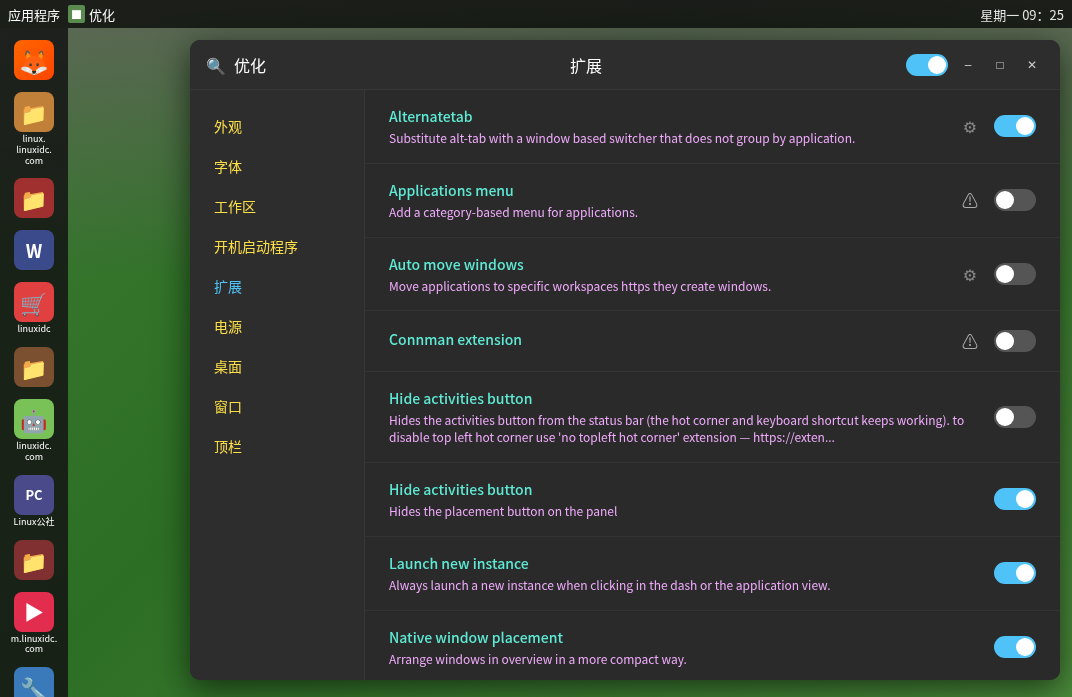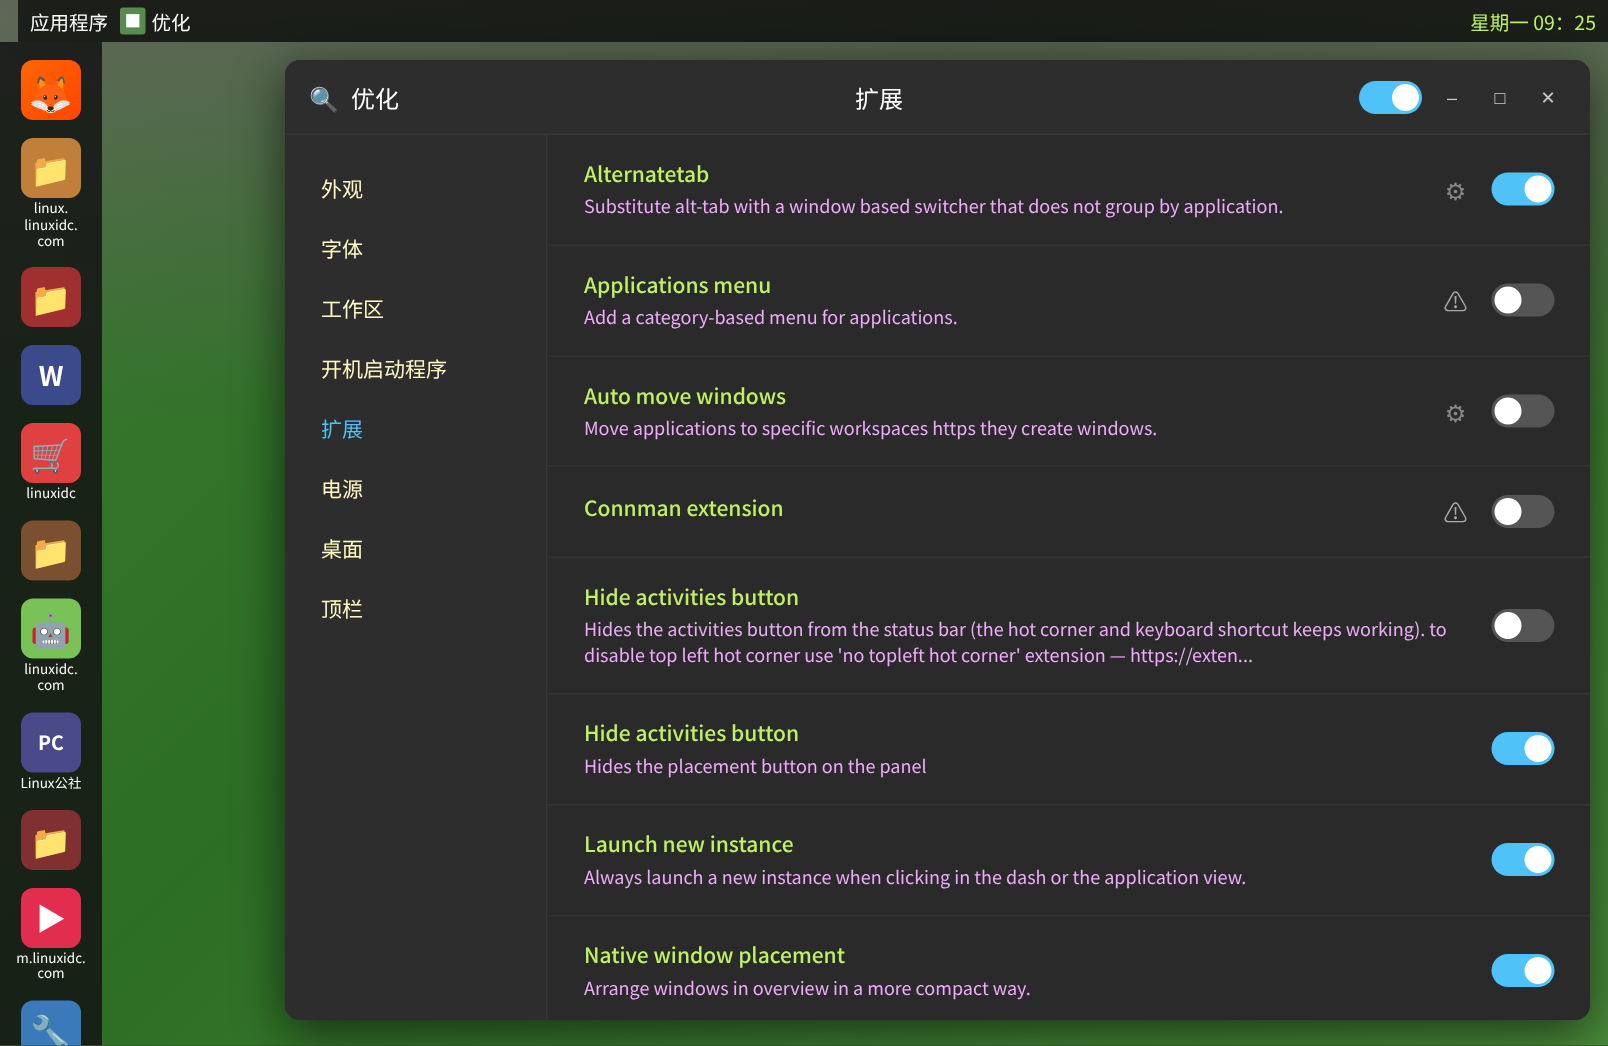--- a/index.html
+++ b/index.html
@@ -21,21 +21,21 @@
     }
     .desktop-bg::before {
       content: '';
       position: absolute;
       top: 0; left: 0; right: 0; bottom: 0;
       background: linear-gradient(to bottom, rgba(180,60,180,0.3) 0%, transparent 40%);
     }
     
     .top-bar {
       position: absolute;
-      top: 0; left: 12px; right: 0;
+      top: 0; left: 0; right: 0;
       height: 28px;
       background: rgba(0,0,0,0.7);
       display: flex;
       align-items: center;
       justify-content: space-between;
       padding: 0 8px;
       z-index: 100;
       color: white;
       font-size: 13px;
     }
@@ -50,21 +50,21 @@
     }
     .top-bar-optimize {
       display: flex;
       align-items: center;
       gap: 4px;
       font-size: 13px;
       color: white;
     }
     .top-bar-right {
       font-size: 13px;
-      color: #bef264;
+      color: #e5e5e5;
     }
 
     
     .dock {
       position: absolute;
       top: 28px;
       left: 0;
       width: 68px;
       bottom: 0;
       background: rgba(20,20,20,0.85);
@@ -195,21 +195,21 @@
     .sidebar-nav {
       width: 175px;
       background: #2d2d2d;
       padding: 16px 0;
       flex-shrink: 0;
       border-right: 1px solid rgba(255,255,255,0.05);
     }
     .nav-item {
       padding: 10px 24px;
       font-size: 14px;
-      color: #fef9c3;
+      color: #fde047;
       cursor: pointer;
       border-radius: 0;
     }
     .nav-item.active {
       color: #4fc3f7;
     }
 
     
     .content-area {
       flex: 1;
@@ -227,21 +227,21 @@
       align-items: center;
       padding: 16px 24px;
       border-bottom: 1px solid rgba(255,255,255,0.05);
       gap: 16px;
     }
     .ext-info {
       flex: 1;
     }
     .ext-title {
       font-size: 14px;
-      color: #bef264;
+      color: #5eead4;
       font-weight: 500;
       margin-bottom: 4px;
     }
     .ext-desc {
       font-size: 12px;
       color: #f0abfc;
       line-height: 1.4;
     }
     .ext-controls {
       display: flex;
@@ -406,20 +406,23 @@
       <div class="nav-item active">
         <span>扩展</span>
       </div>
       <div class="nav-item">
         <span>电源</span>
       </div>
       <div class="nav-item">
         <span>桌面</span>
       </div>
       <div class="nav-item">
+        <span>窗口</span>
+      </div>
+      <div class="nav-item">
         <span>顶栏</span>
       </div>
     </div>
 
     <div class="content-area">
 
       <div class="ext-item">
         <div class="ext-info">
           <div class="ext-title">Alternatetab</div>
           <div class="ext-desc">Substitute alt-tab with a window based switcher that does not group by application.</div>

